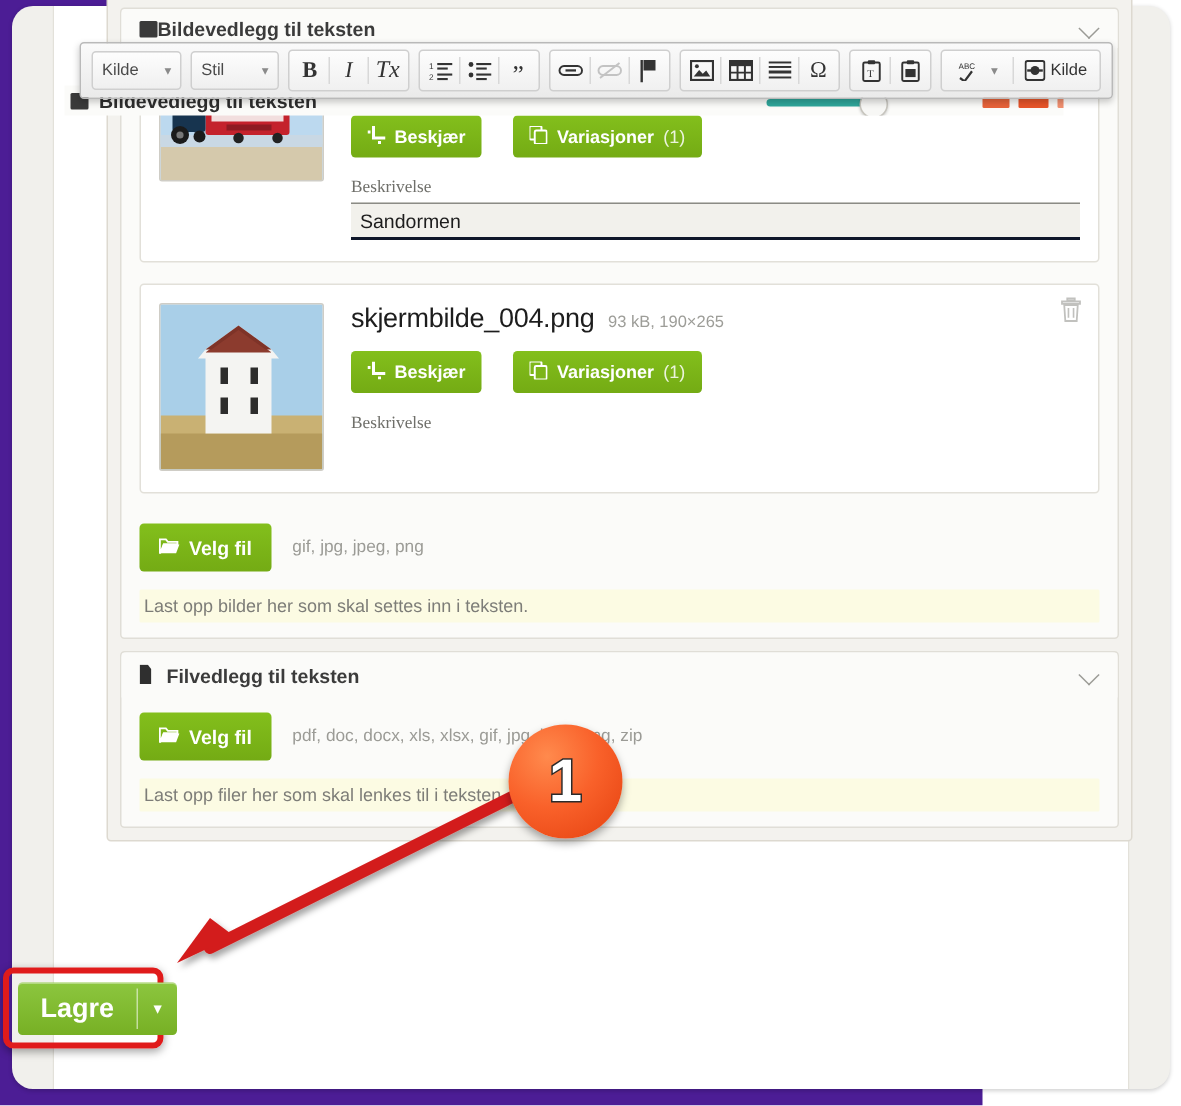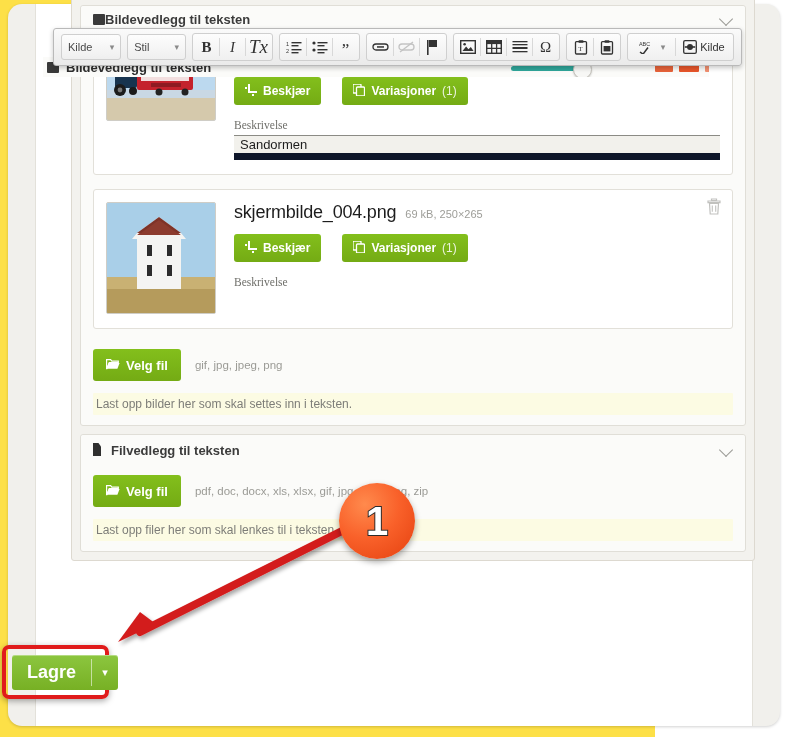--- a/index.html
+++ b/index.html
@@ -5,21 +5,21 @@
   html, body {
     margin: 0; padding: 0;
     width: 787px; height: 737px;
     overflow: hidden;
     background: #ffffff;
     font-family: "Liberation Sans", sans-serif;
   }
   #root {
     position: relative;
     width: 655px; height: 737px;
-    background: #fde047;
+    background: #4c1d95;
   }
 
   
   .window-shell {
     position: absolute;
     left: 8px; top: 4px;
     width: 772px; height: 722px;
     background: #f1f0ec;
     border-radius: 14px;
     box-shadow: 0 1px 3px rgba(0,0,0,0.18);
@@ -249,21 +249,21 @@
     font-family: Liberation Serif, serif;
   }
   .text-input {
     margin-top: 4px;
     width: 100%;
     box-sizing: border-box;
     height: 25px;
     background: #f2f1ec;
     border: none;
     border-top: 1px solid #8b8b85;
-    border-bottom: 7px solid #0f172a;
+    border-bottom: 2px solid #0f172a;
     font-size: 13px;
     color: #1d1d1d;
     padding: 2px 6px;
     font-family: "Liberation Sans", sans-serif;
     outline: none;
   }
   .trash {
     position: absolute;
     right: 10px; top: 8px;
     width: 16px; height: 17px;
@@ -431,21 +431,21 @@
                 <path d="M30 30l22-16 22 16-4 0-18-13-18 13z" fill="#7e3328"></path>
                 <rect x="40" y="42" width="5" height="11" fill="#2c2c2c"></rect>
                 <rect x="60" y="42" width="5" height="11" fill="#2c2c2c"></rect>
                 <rect x="40" y="62" width="5" height="11" fill="#2c2c2c"></rect>
                 <rect x="60" y="62" width="5" height="11" fill="#2c2c2c"></rect>
                 <path d="M30 30l-5 6h6zM74 30l5 6h-6z" fill="#f4f4f2"></path>
               </svg>
             </div>
             <div class="card-body">
               <div>
-                <span class="fname">skjermbilde_004.png</span><span class="fmeta">69 kB, 250×265</span>
+                <span class="fname">skjermbilde_004.png</span><span class="fmeta">93 kB, 190×265</span>
               </div>
               <div class="btn-row">
                 <button class="gbtn">
                   <span>
                     <svg width="12" height="12" viewBox="0 0 12 12">
                         <path d="M3 0v9h9V7H5V0H3z" fill="#fff"></path>
                         <path d="M0 3h2v2H0zM7 10h2v2H7z" fill="#fff"></path>
                       </svg>
                   </span>
                   <span>Beskjær</span>
@@ -535,21 +535,21 @@
 
     <div class="tb-group">
       <div class="tb-btn" style="font-weight:bold;font-family:'Liberation Serif',serif;font-size:15px;">
           <span>B</span>
         </div>
       <div class="tb-sep"></div>
       <div class="tb-btn" style="font-style:italic;font-family:'Liberation Serif',serif;font-size:15px;">
           <span>I</span>
         </div>
       <div class="tb-sep"></div>
-      <div class="tb-btn" style="font-style:italic;font-family:'Liberation Serif',serif;font-size:19px;text-align:right;">
+      <div class="tb-btn" style="font-style:italic;font-family:'Liberation Serif',serif;font-size:16px;text-align:right;">
           <span>Tx</span>
         </div>
     </div>
 
     <div class="tb-group">
       <div class="tb-btn">
         <svg width="16" height="14" viewBox="0 0 16 14">
             <text x="0" y="6" font-size="5.5" fill="#333" font-family="Liberation Sans">1</text>
             <text x="0" y="13" font-size="5.5" fill="#333" font-family="Liberation Sans">2</text>
             <rect x="5.5" y="2" width="10" height="1.4" fill="#333"></rect>

